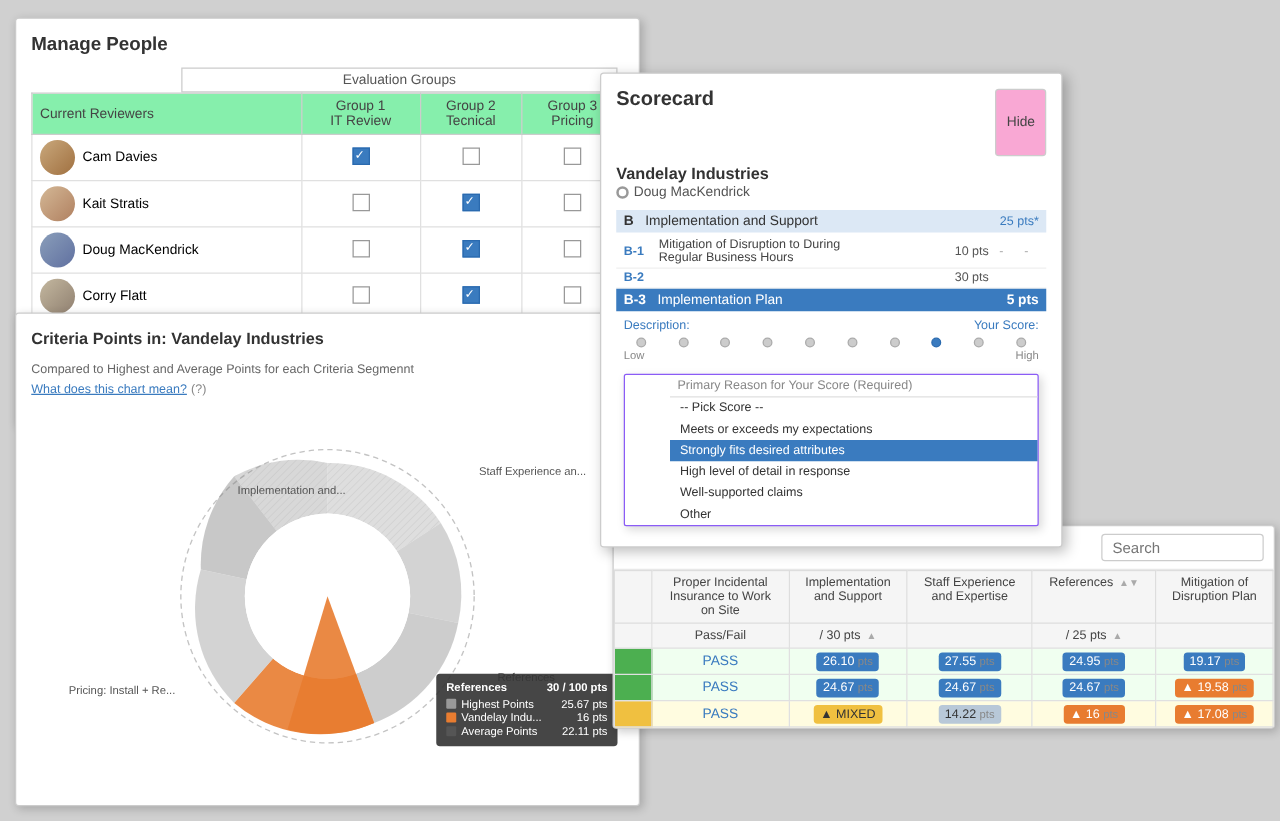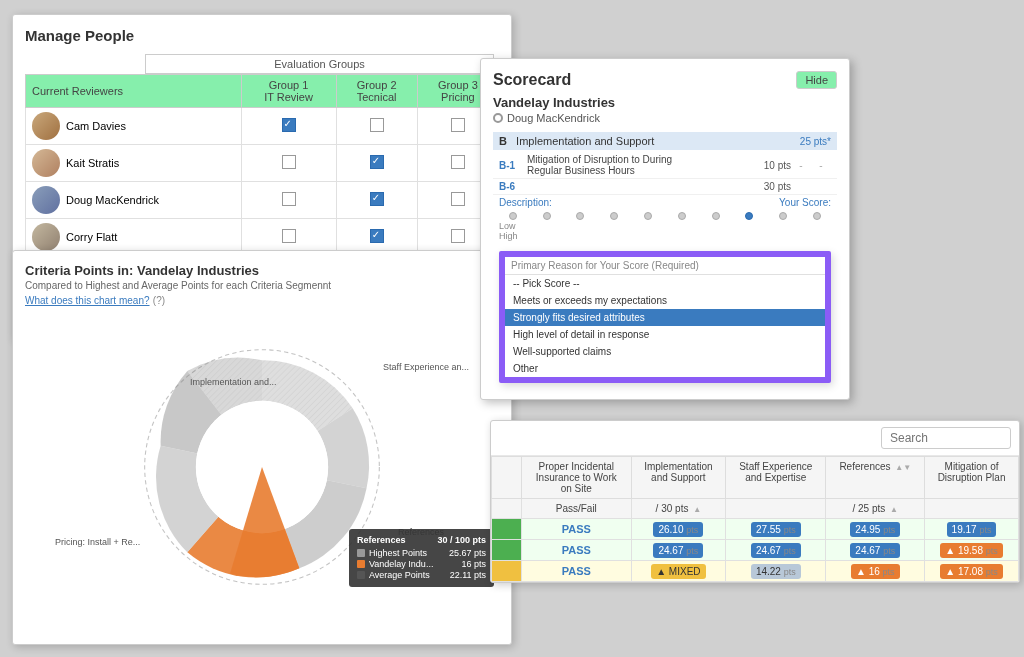--- a/index.html
+++ b/index.html
@@ -134,21 +134,21 @@
       border-radius: 3px;
       box-shadow: 2px 2px 8px rgba(0,0,0,0.2);
       padding: 12px;
       height: 395px;
       overflow: hidden;
     }
     .chart-title {
       font-size: 13px;
       font-weight: bold;
       color: #333;
-      margin-bottom: 2px;
+      margin-bottom: 12px;
     }
     .chart-subtitle {
       font-size: 10px;
       color: #666;
       margin-bottom: 2px;
     }
     .chart-link {
       font-size: 10px;
       color: #3a7bbf;
       text-decoration: underline;
@@ -266,24 +266,24 @@
     }
     .scorecard-person {
       font-size: 11px;
       color: #555;
       display: flex;
       align-items: center;
       gap: 4px;
       margin-bottom: 8px;
     }
     .hide-btn {
-      background: #86efac;
+      background: #f9a8d4;
       border: 1px solid #ccc;
       border-radius: 3px;
-      padding: 2px 8px;
+      padding: 20px 8px;
       font-size: 11px;
       cursor: pointer;
       color: #444;
     }
 
     .scorecard-section-header {
       background: #dce8f5;
       padding: 3px 6px;
       font-size: 11px;
       color: #333;
@@ -357,30 +357,30 @@
     .scale-dot.selected {
       background: #3a7bbf;
       border-color: #2a6aaf;
     }
     .scale-labels {
       display: flex;
       justify-content: space-between;
       font-size: 9px;
       color: #888;
       margin-top: 1px;
-      flex-direction: column;
     }
 
     .dropdown-reason {
       margin: 4px 6px;
       background: #fff;
-      border: 6px solid #8b5cf6;
+      border: 1px solid #8b5cf6;
       border-radius: 2px;
       box-shadow: 2px 3px 8px rgba(0,0,0,0.15);
       z-index: 20;
+      padding-left: 36px;
     }
     .dropdown-reason .dropdown-label {
       padding: 3px 6px;
       font-size: 10px;
       color: #888;
       border-bottom: 1px solid #e0e0e0;
     }
     .dropdown-reason .dropdown-item {
       padding: 3px 8px;
       font-size: 10px;
@@ -439,21 +439,21 @@
     }
     .scores-table td {
       border: 1px solid #e0e0e0;
       padding: 4px 5px;
       text-align: center;
       vertical-align: middle;
       font-size: 10px;
     }
     .scores-table td.pass-cell {
       color: #3a7bbf;
-      font-weight: bold;
+      font-weight: normal;
       font-size: 11px;
     }
     .score-badge {
       background: #3a7bbf;
       color: #fff;
       border-radius: 3px;
       padding: 2px 5px;
       font-size: 10px;
       white-space: nowrap;
     }
@@ -655,26 +655,30 @@
 
   <div class="scorecard-row">
     <span style="color:#3a7bbf;font-weight:bold;width:28px">B-1</span>
     <span class="row-label">Mitigation of Disruption to During Regular Business Hours</span>
     <span class="row-pts">10 pts</span>
     <span style="color:#aaa;width:20px;text-align:center">-</span>
     <span style="color:#aaa;width:20px;text-align:center">-</span>
   </div>
 
   <div class="scorecard-row">
-    <span style="color:#3a7bbf;font-weight:bold;width:28px">B-6</span>
+    <span style="color:#3a7bbf;font-weight:bold;width:28px">B-2</span>
     <span class="row-pts">30 pts</span>
     <span style="width:20px"></span>
     <span style="width:20px"></span>
   </div>
 
+  <div class="scorecard-impl-plan">
+    <span><strong>B-3</strong> &nbsp; Implementation Plan</span>
+    <span class="pts">5 pts</span>
+  </div>
 
   <div class="score-description-row">
     <span>Description:</span>
     <span>Your Score:</span>
   </div>
 
   <div class="score-slider-row">
     <div class="scale-dots">
       <span class="scale-dot"></span>
       <span class="scale-dot"></span>

